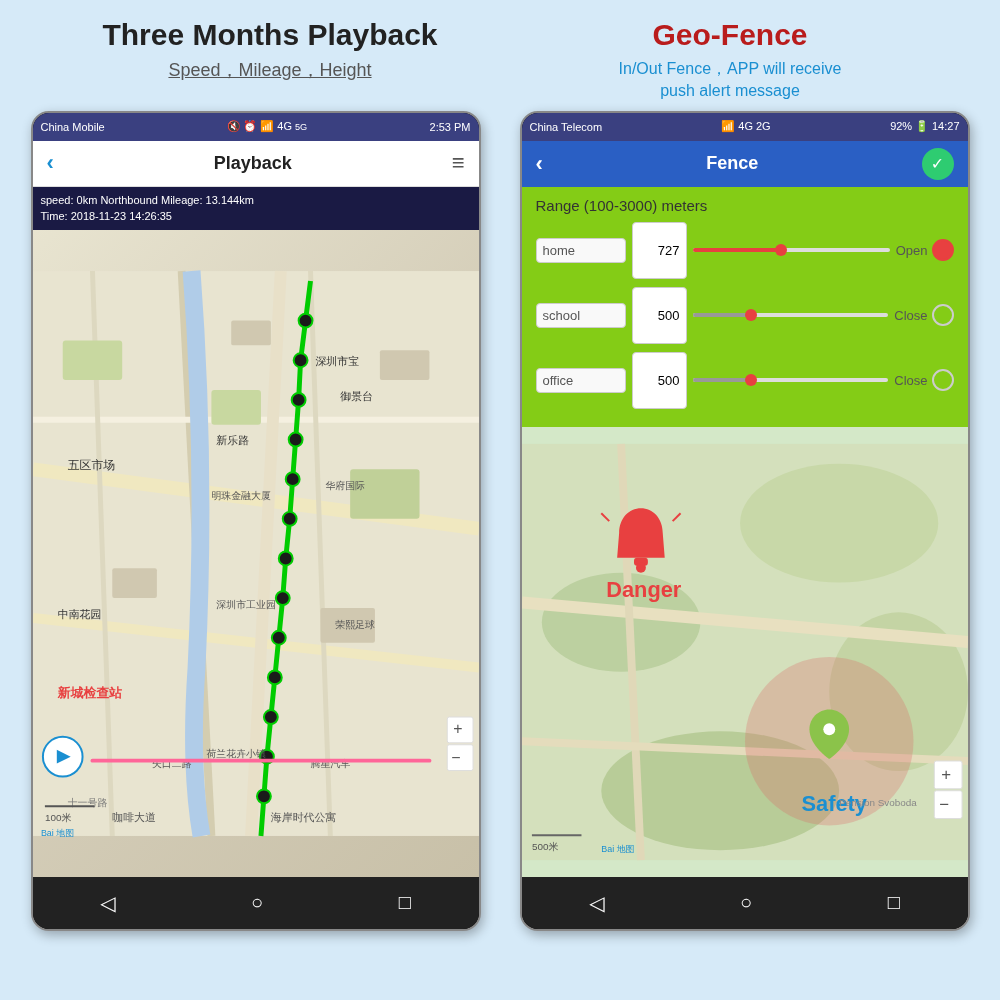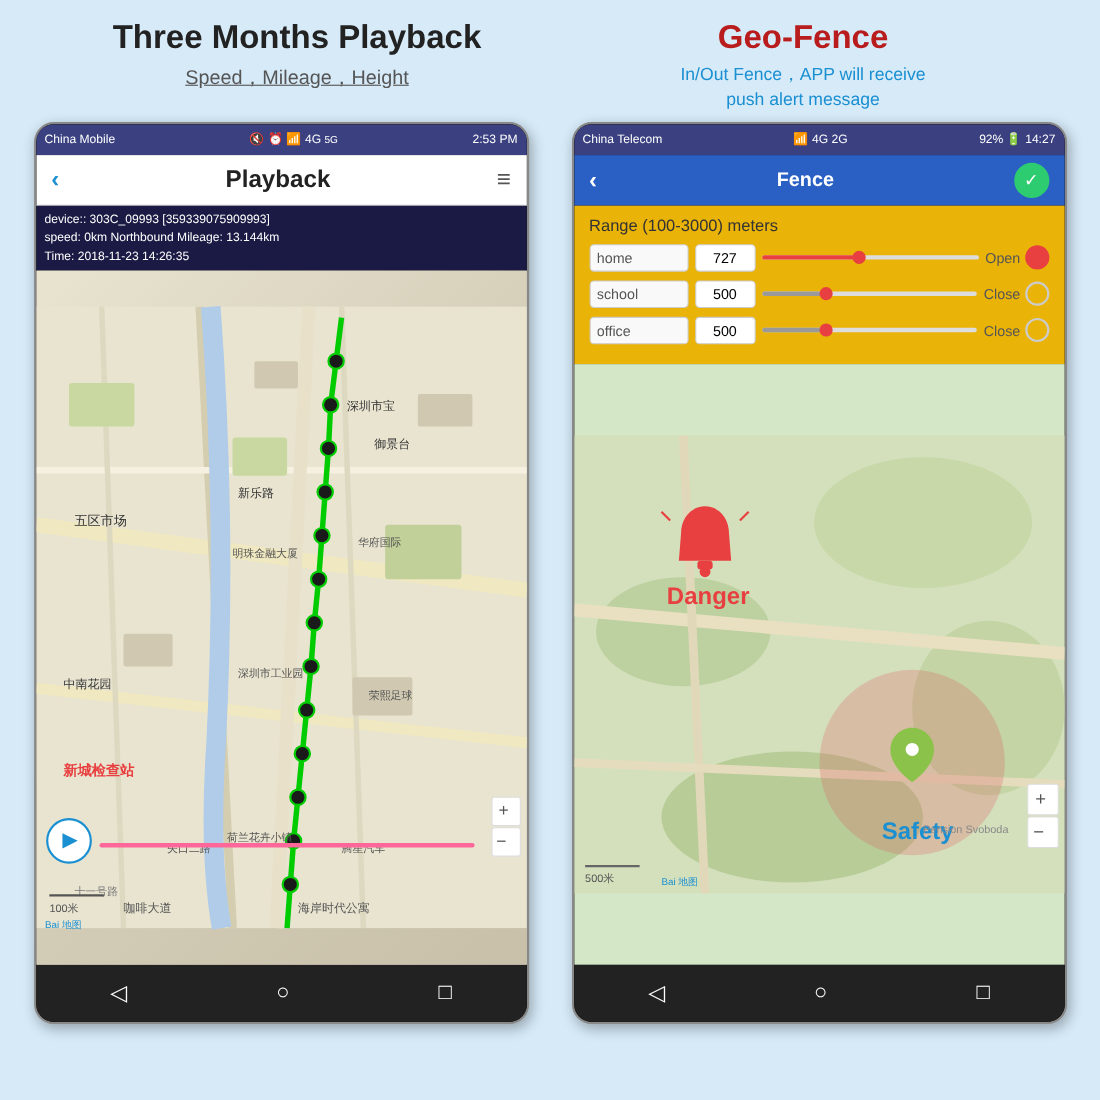--- a/index.html
+++ b/index.html
@@ -90,21 +90,21 @@
       height: 46px;
       background: white;
       display: flex;
       align-items: center;
       justify-content: space-between;
       padding: 0 14px;
       border-bottom: 1px solid #ddd;
       flex-shrink: 0;
     }
     .nav-bar-title {
-      font-size: 22px;
+      font-size: 18px;
       font-weight: bold;
       color: #222;
     }
     .nav-back {
       font-size: 22px;
       color: #1a8fd1;
       font-weight: bold;
     }
 
     
@@ -142,21 +142,21 @@
       justify-content: space-around;
       flex-shrink: 0;
     }
     .bottom-nav-btn {
       color: white;
       font-size: 20px;
     }
 
     
     .fence-panel {
-      background: #eab308;
+      background: #84cc16;
       padding: 10px 14px;
       flex-shrink: 0;
     }
     .fence-range-title {
       font-size: 15px;
       color: #333;
       margin-bottom: 8px;
       font-weight: 500;
     }
     .fence-row {
@@ -171,23 +171,23 @@
       border-radius: 4px;
       padding: 4px 6px;
       font-size: 13px;
       color: #555;
       background: #f9f9f9;
     }
     .fence-value-input {
       width: 55px;
       border: 1px solid #ccc;
       border-radius: 4px;
-      padding: 4px 6px;
+      padding: 20px 6px;
       font-size: 13px;
-      text-align: center;
+      text-align: right;
     }
     .fence-slider {
       flex: 1;
       position: relative;
       height: 4px;
       background: #ddd;
       border-radius: 2px;
     }
     .fence-slider-fill {
       height: 4px;
@@ -293,21 +293,20 @@
       <span>2:53 PM</span>
     </div>
 
     <div class="nav-bar">
       <span class="nav-back">‹</span>
       <span class="nav-bar-title">Playback</span>
       <span style="font-size:22px;color:#555;">≡</span>
     </div>
 
     <div class="info-bar">
-      <div>device::  303C_09993 [359339075909993]</div>
       <div>speed:  0km Northbound  Mileage: 13.144km</div>
       <div>Time:   2018-11-23  14:26:35</div>
     </div>
 
     <div class="map-area">
       <div class="map-playback">
 
         <svg class="track-svg" viewBox="0 0 450 570" xmlns="http://www.w3.org/2000/svg">
 
           <rect width="450" height="570" fill="#e8e4d0"></rect>

